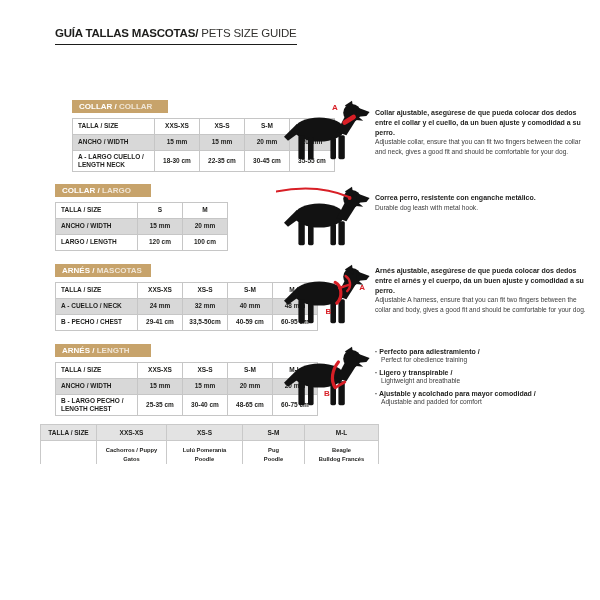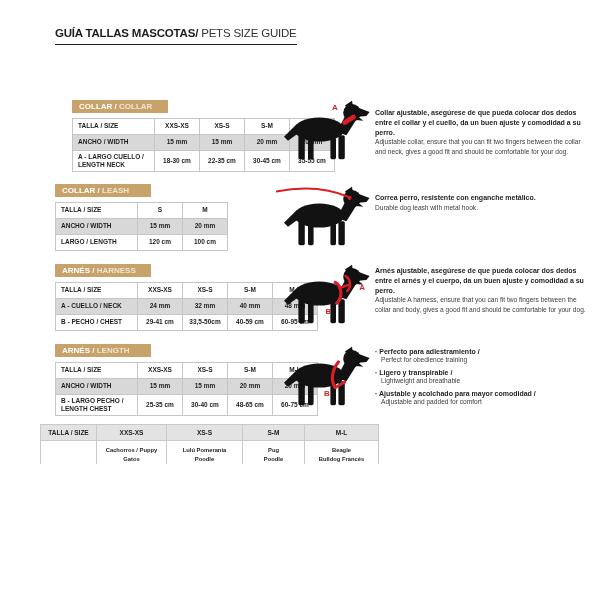--- a/index.html
+++ b/index.html
@@ -124,21 +124,21 @@
     <rect class="red-fill" x="82" y="22" width="19" height="6" rx="3" transform="rotate(-32 91 25)"></rect>
     <text class="mk" x="70" y="13">A</text>
   </svg>
   <div class="abs desc" style="left:375px;top:108px;">
     <div class="es">Collar ajustable, asegúrese de que pueda colocar dos dedos entre el collar y el cuello, da un buen ajuste y comodidad a su perro.</div>
     <div class="en">Adjustable collar, ensure that you can fit two fingers between the collar and neck, gives a good fit and should be comfortable for your dog.</div>
   </div>
 
   <div class="abs" style="left:55px;top:179px;">
     <div class="chip">
-      <span class="es">COLLAR /</span><span class="en"> LEASH</span>
+      <span class="es">COLLAR /</span><span class="en"> LARGO</span>
     </div>
     <table class="t">
       <tbody>
           <tr>
         <td class="lab">TALLA / SIZE</td>
         <td class="val">S</td>
         <td class="val">M</td>
       </tr>
       <tr class="alt">
         <td class="lab">ANCHO / WIDTH</td>
@@ -158,21 +158,21 @@
     <path class="red-stroke" d="M92,14 C64,2 34,0 0,7" stroke-width="2.6"></path>
     <circle class="red-fill" cx="92" cy="15" r="2.4"></circle>
   </svg>
   <div class="abs desc" style="left:375px;top:193px;">
     <div class="es">Correa perro, resistente con enganche metálico.</div>
     <div class="en">Durable dog leash with metal hook.</div>
   </div>
 
   <div class="abs" style="left:55px;top:259px;">
     <div class="chip">
-      <span class="es">ARNÉS /</span><span class="en"> HARNESS</span>
+      <span class="es">ARNÉS /</span><span class="en"> MASCOTAS</span>
     </div>
     <table class="t">
       <tbody>
           <tr>
         <td class="lab">TALLA / SIZE</td>
         <td class="val">XXS-XS</td>
         <td class="val">XS-S</td>
         <td class="val">S-M</td>
         <td class="val">M-L</td>
       </tr>

